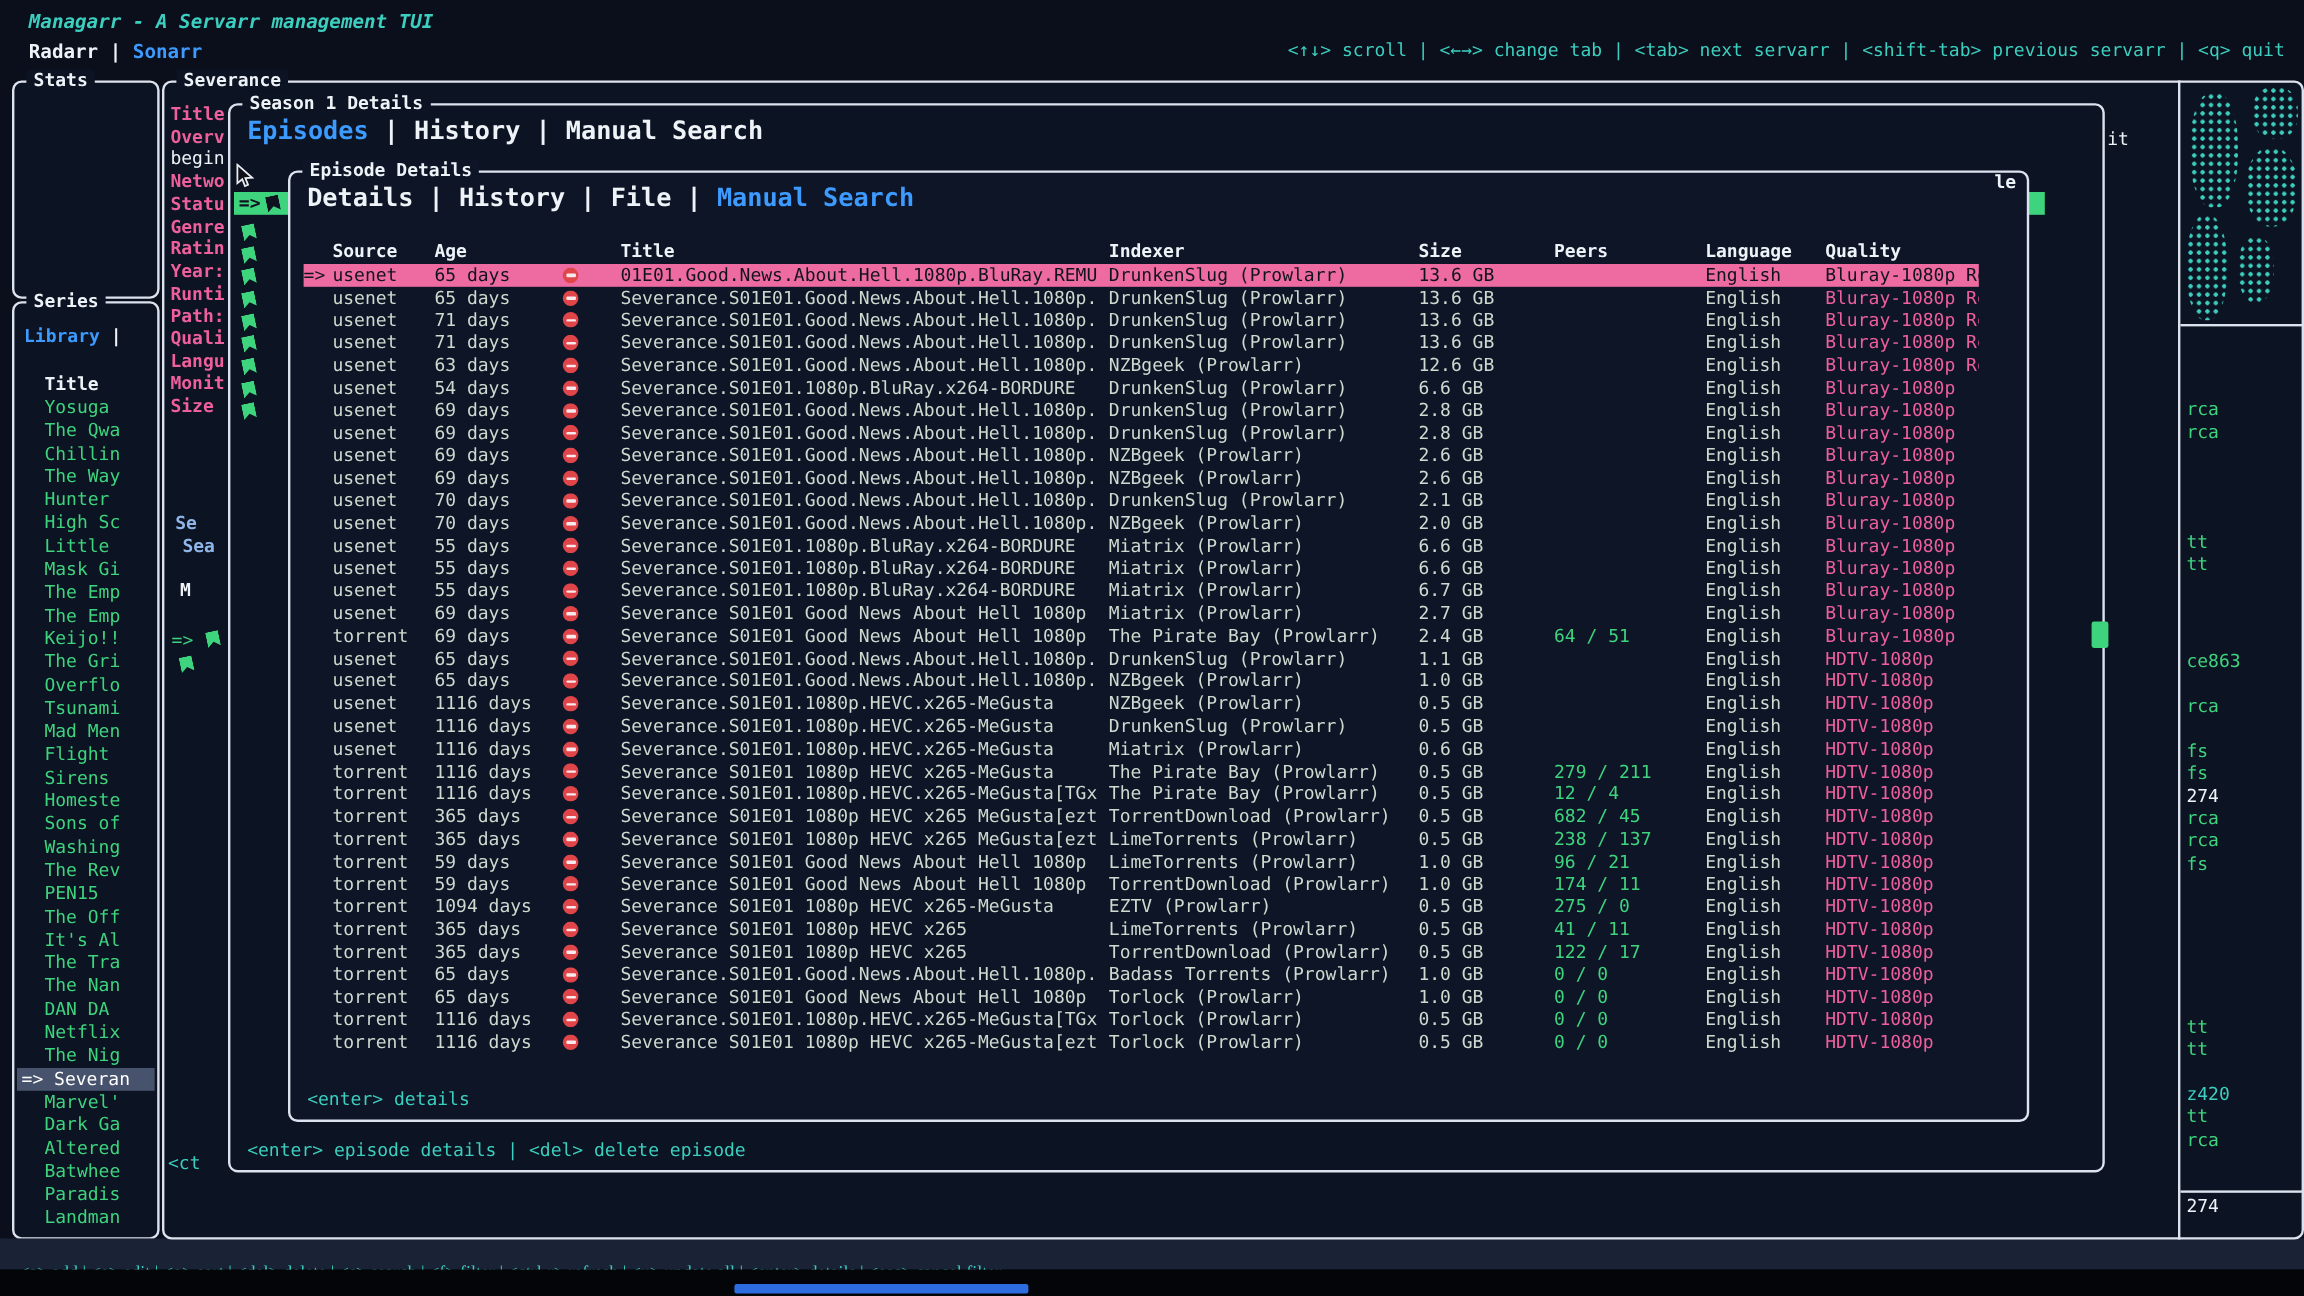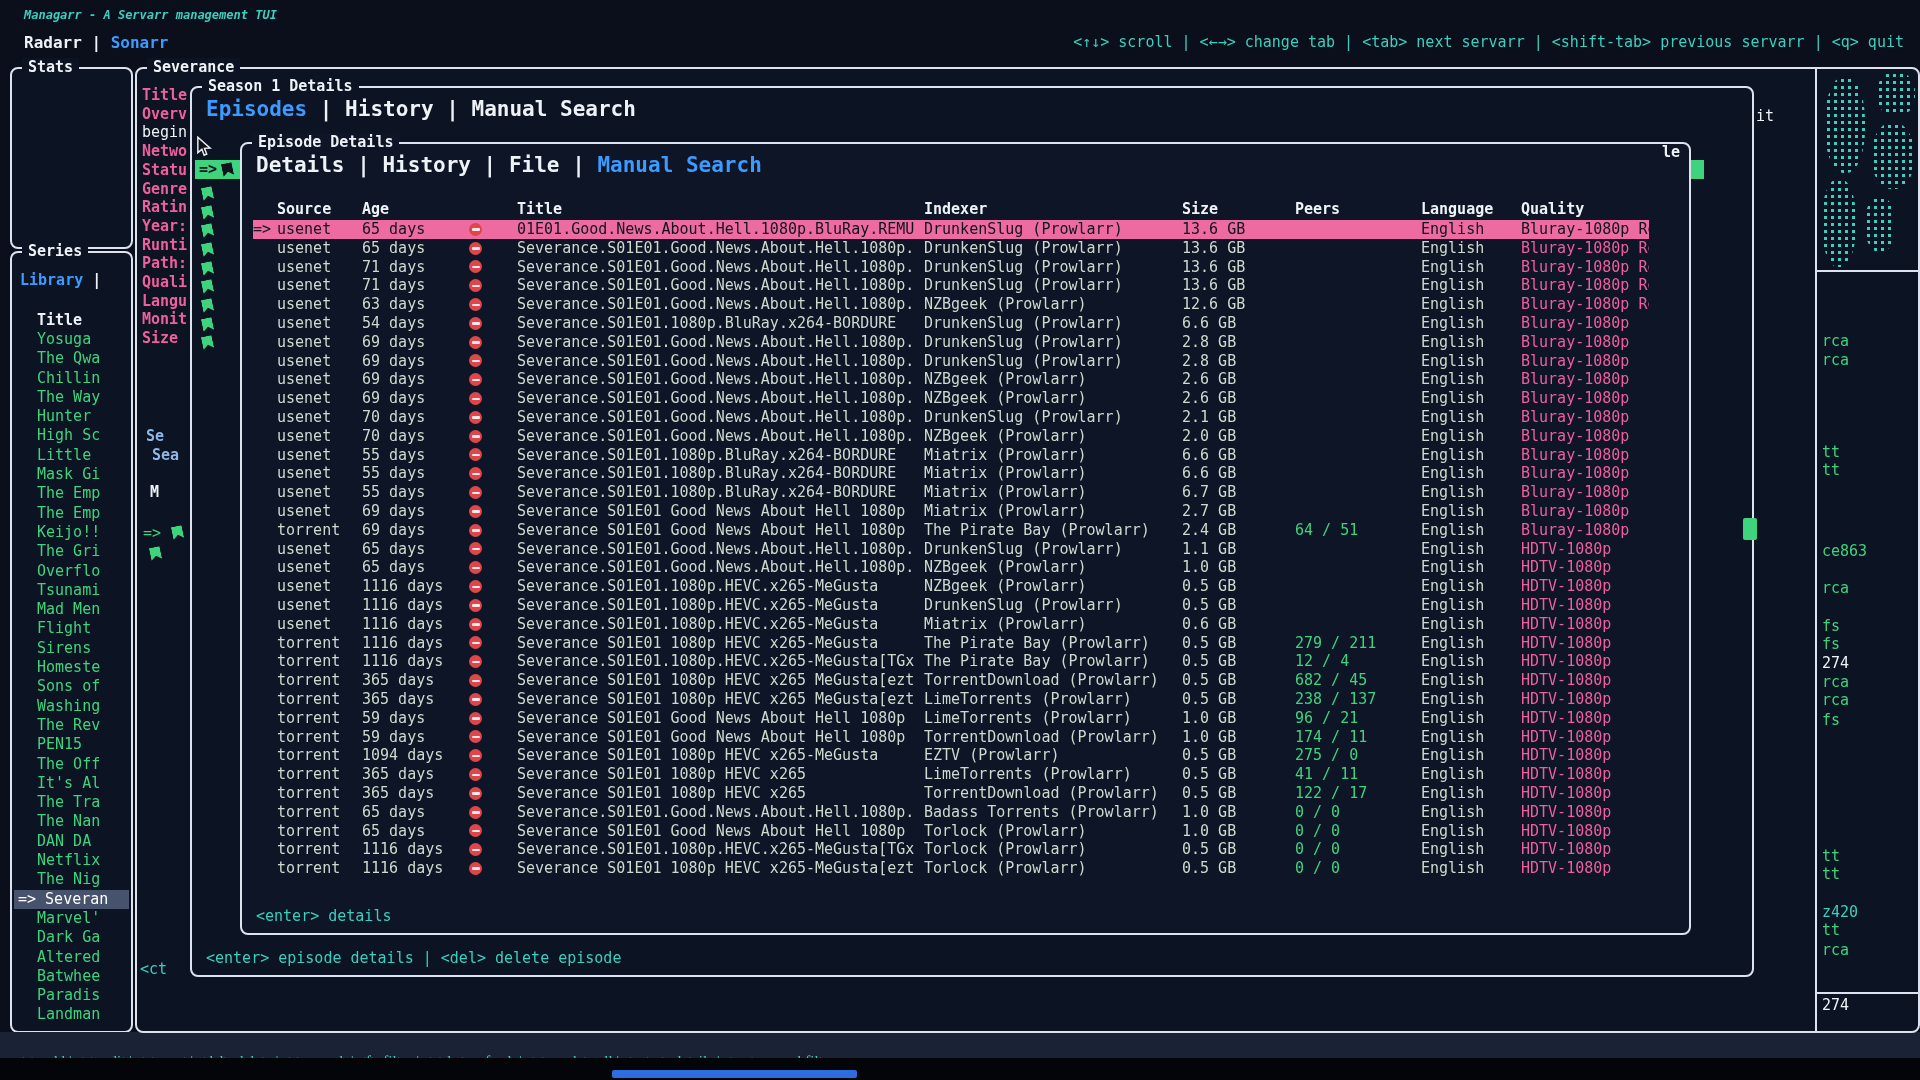--- a/index.html
+++ b/index.html
@@ -8,21 +8,21 @@
     --pinksel:#ee6ba1; --green:#3ed47e; --red:#e0454a; --rowtext:#ccdacf;
     --dark:#10131f; --selgray:#47526d;
   }
   html,body{margin:0;padding:0;}
   body{
     width:1920px;height:1080px;position:relative;overflow:hidden;
     background:var(--bg);
     font-family:"DejaVu Sans Mono","Liberation Mono",monospace;
     font-size:15px;color:var(--white);
   }
-  .app-title{position:absolute;left:24px;top:8px;color:var(--teal);font-style:italic;font-weight:bold;font-size:12px;white-space:nowrap;}
+  .app-title{position:absolute;left:24px;top:8px;color:var(--teal);font-style:italic;font-weight:bold;font-size:16px;white-space:nowrap;}
   .top-tabs{position:absolute;left:24px;top:33px;font-weight:bold;font-size:16px;white-space:nowrap;}
   .top-tabs .tab{color:var(--white);cursor:default;}
   .top-tabs .tab.active{color:var(--blue);}
   .top-keys{position:absolute;right:16px;top:33px;color:var(--teal);font-size:15px;white-space:nowrap;}
 
   .window{position:absolute;border:2px solid var(--border);border-radius:8px;background:var(--panel);}
   .win-title{position:absolute;top:-11px;left:10px;padding:0 6px;background:var(--panel);font-weight:bold;font-size:15px;line-height:18px;color:var(--white);white-space:nowrap;}
   .win-episode{background:var(--panel2);}
   .win-episode > .win-title{background:var(--panel2);}
 

